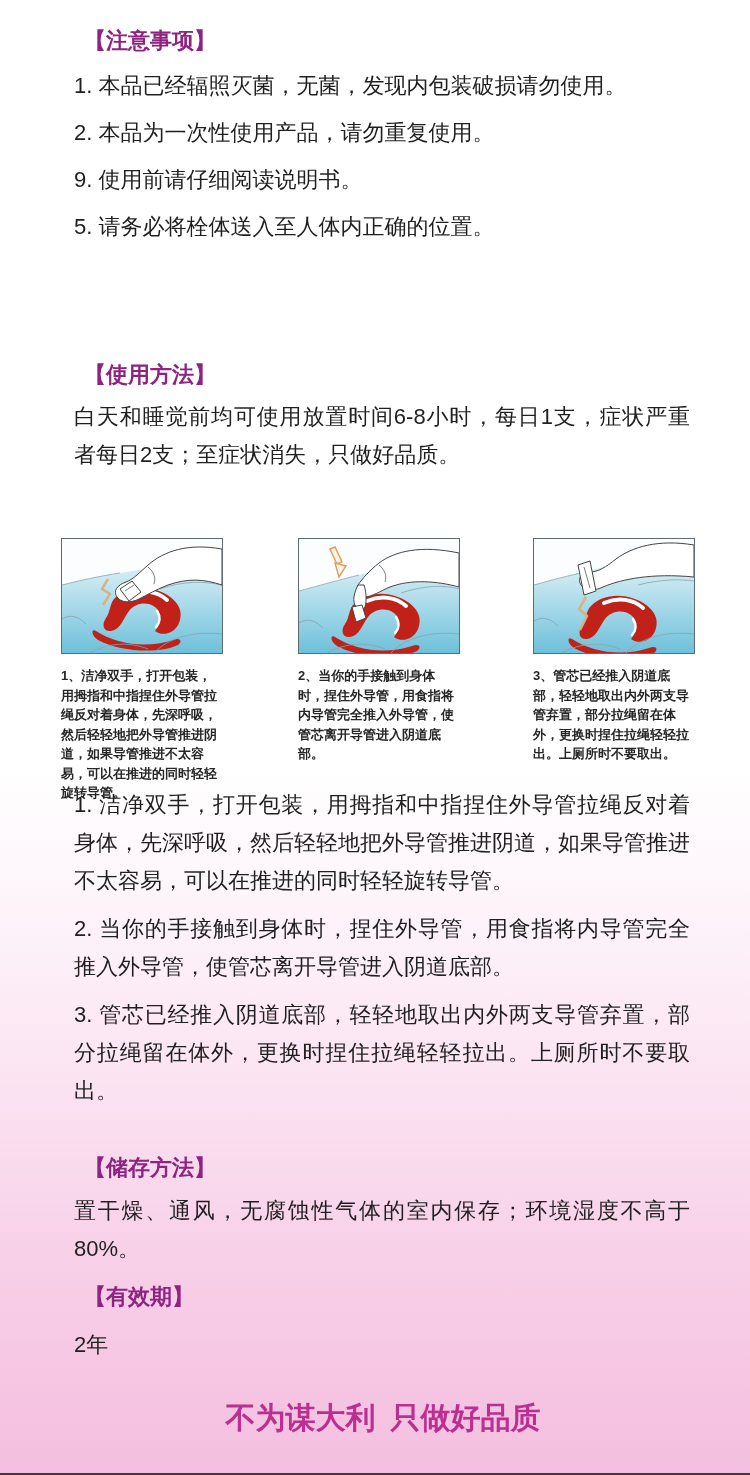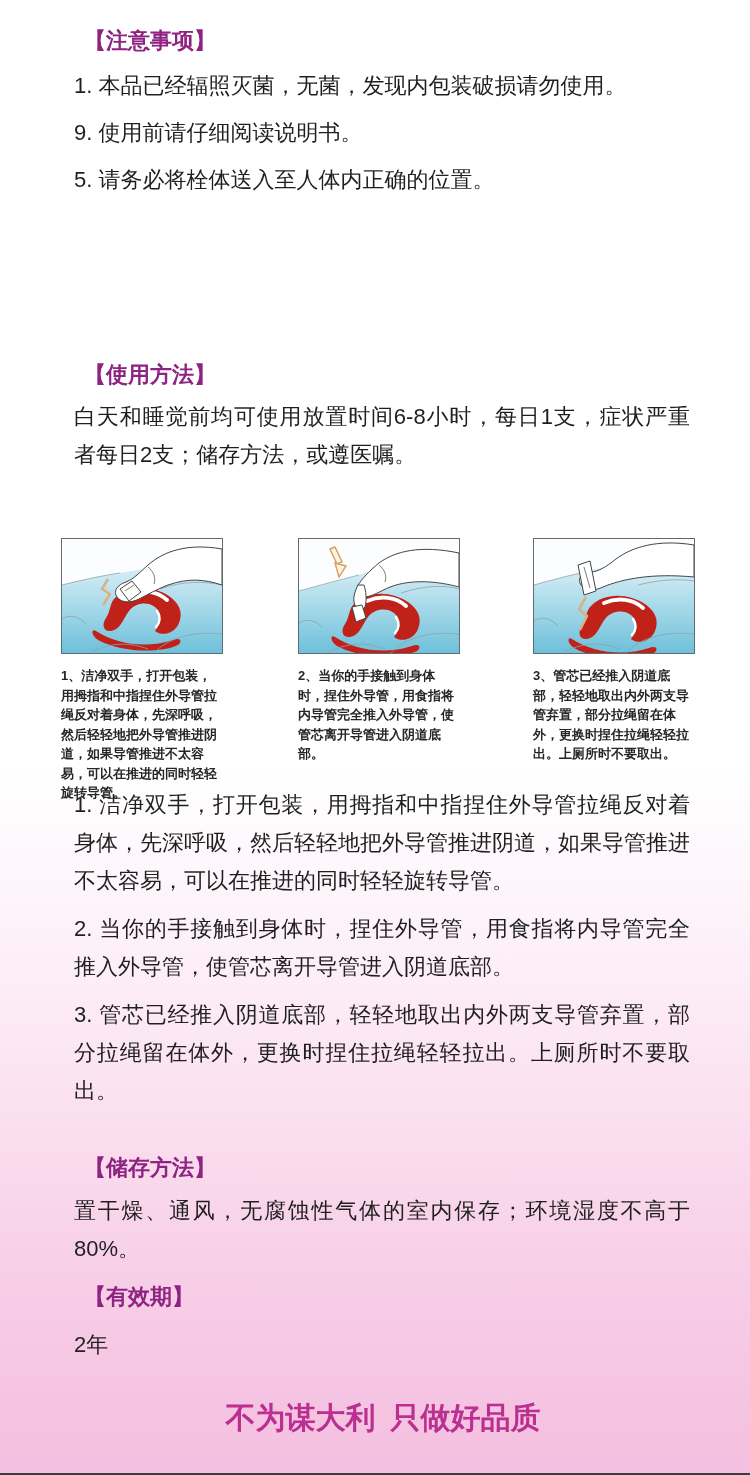--- a/index.html
+++ b/index.html
@@ -67,26 +67,27 @@
   }
 </style>
 </head>
 <body>
 
 <div class="page">
 
   <div class="section-title t-notice">【注意事项】</div>
   <div class="notice-list">
     <div class="notice-item">1. 本品已经辐照灭菌，无菌，发现内包装破损请勿使用。</div>
+    <div class="notice-item">2. 本品为一次性使用产品，请勿重复使用。</div>
     <div class="notice-item">9. 使用前请仔细阅读说明书。</div>
     <div class="notice-item">5. 请务必将栓体送入至人体内正确的位置。</div>
   </div>
 
   <div class="section-title t-usage">【使用方法】</div>
-  <div class="para intro">白天和睡觉前均可使用放置时间6-8小时，每日1支，症状严重者每日2支；储存方法，或遵医嘱。</div>
+  <div class="para intro">白天和睡觉前均可使用放置时间6-8小时，每日1支，症状严重者每日2支；至症状消失，只做好品质。</div>
 
   <div class="figures">
 
     <figure class="figure fig-1">
       <div class="fig-box">
         <svg width="160" height="114" viewBox="0 0 160 114">
           <defs>
             <linearGradient id="sky1" x1="0" y1="0" x2="0" y2="1">
               <stop offset="0" stop-color="#f2fafc"></stop>
                 <stop offset="0.35" stop-color="#c9e8f2"></stop>

